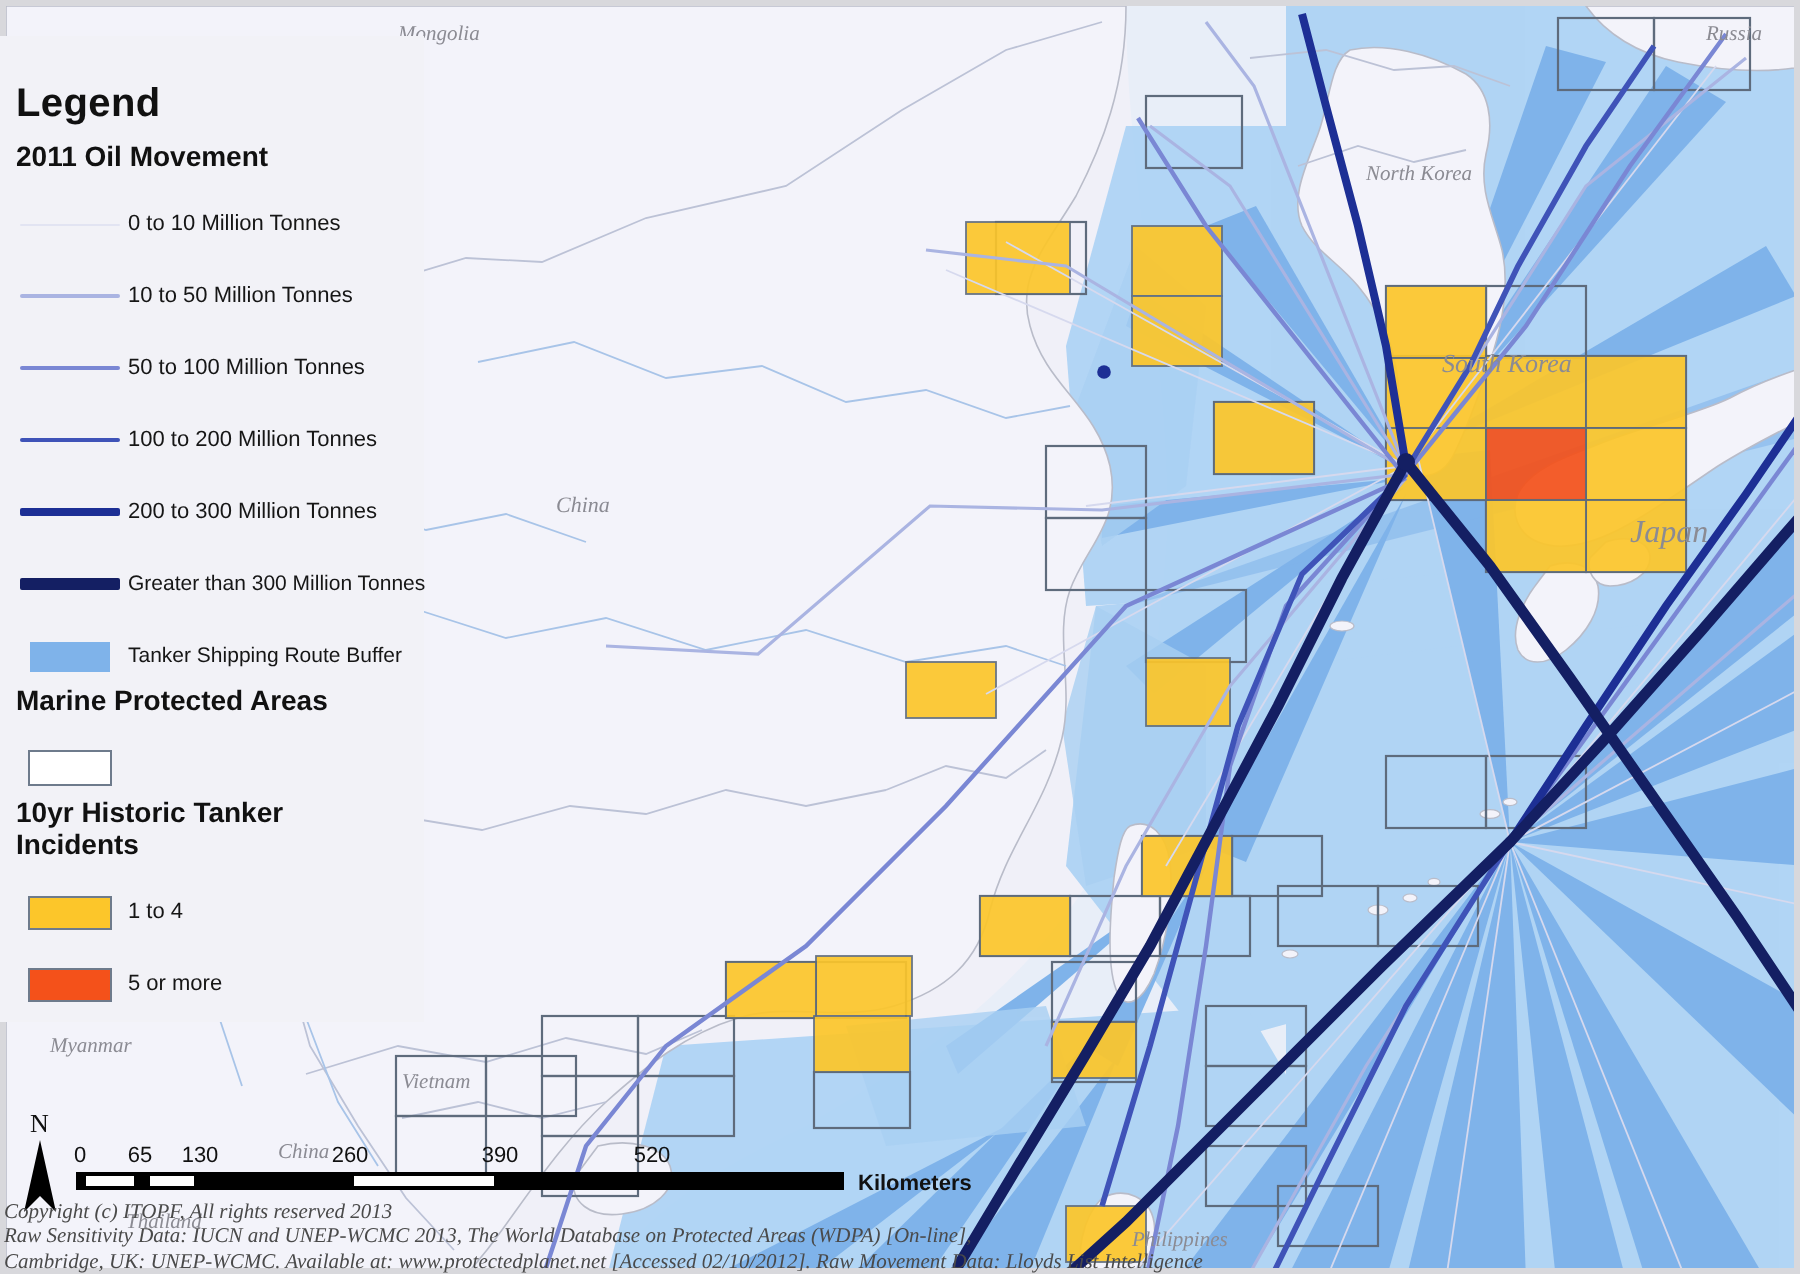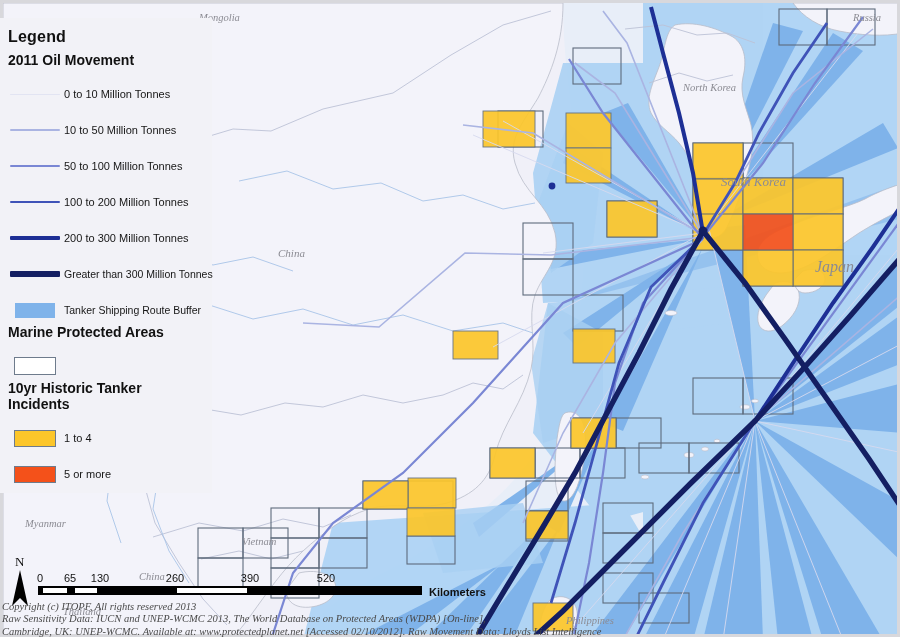--- a/index.html
+++ b/index.html
@@ -7,21 +7,21 @@
   #app{position:relative;width:900px;height:637px;overflow:hidden;background:#f2f2f7;}
 
   
   #map-frame{position:absolute;left:0;top:0;width:900px;height:637px;overflow:hidden;
              background:#f0f0f8;border:3px solid #d8d8dc;box-sizing:border-box;}
   #map-canvas{position:absolute;left:0;top:0;width:900px;height:637px;}
 
   
   #legend{position:absolute;left:0;top:18px;width:212px;background:#f2f2f7;
           padding:4px 6px 8px 6px;box-sizing:border-box;z-index:40;}
-  #legend .lg-title{font-size:16px;font-weight:bold;color:#111;margin:6px 0 6px 2px;letter-spacing:.2px;}
+  #legend .lg-title{font-size:20px;font-weight:bold;color:#111;margin:19px 0 6px 2px;letter-spacing:.2px;}
   #legend .lg-head{font-size:14px;font-weight:bold;color:#111;margin:4px 0 5px 2px;}
   #legend .lg-row{display:flex;align-items:center;height:20px;margin:16px 0 1px 0;}
   #legend .lg-sym{width:58px;flex:0 0 58px;display:flex;align-items:center;justify-content:center;}
   #legend .lg-lbl{font-size:11px;color:#161616;white-space:nowrap;}
   #legend .lg-lbl.sm{font-size:10.5px;}
   .ln{display:block;width:50px;border-radius:1px;}
   .sw{display:block;width:40px;height:15px;}
   .sw-mpa{display:block;width:40px;height:16px;background:#ffffff;border:1px solid #6e7b8c;}
   .sw-buf{display:block;width:40px;height:15px;background:#7fb3ea;}
 
@@ -355,21 +355,21 @@
     </svg>
 
     <div class="mlabel" style="left:196px;top:9px;font-size:10.5px;">Mongolia</div>
     <div class="mlabel" style="left:850px;top:9px;font-size:10.5px;">Russia</div>
     <div class="mlabel" style="left:680px;top:79px;font-size:10.5px;">North Korea</div>
     <div class="mlabel" style="left:718px;top:171px;font-size:13px;font-style:italic;">South Korea</div>
     <div class="mlabel" style="left:275px;top:244px;font-size:11px;">China</div>
     <div class="mlabel" style="left:812px;top:255px;font-size:16px;">Japan</div>
     <div class="mlabel" style="left:6px;top:368px;font-size:10.5px;">India</div>
     <div class="mlabel" style="left:22px;top:515px;font-size:10.5px;">Myanmar</div>
-    <div class="mlabel" style="left:198px;top:533px;font-size:10.5px;margin-left:41px;">Vietnam</div>
+    <div class="mlabel" style="left:198px;top:533px;font-size:10.5px;">Vietnam</div>
     <div class="mlabel" style="left:136px;top:568px;font-size:10.5px;">China</div>
     <div class="mlabel" style="left:60px;top:603px;font-size:10.5px;">Thailand</div>
     <div class="mlabel" style="left:563px;top:612px;font-size:10.5px;">Philippines</div>
   </div>
 
   <div id="legend">
     <div class="lg-title">Legend</div>
 
     <div class="lg-head">2011 Oil Movement</div>
 

